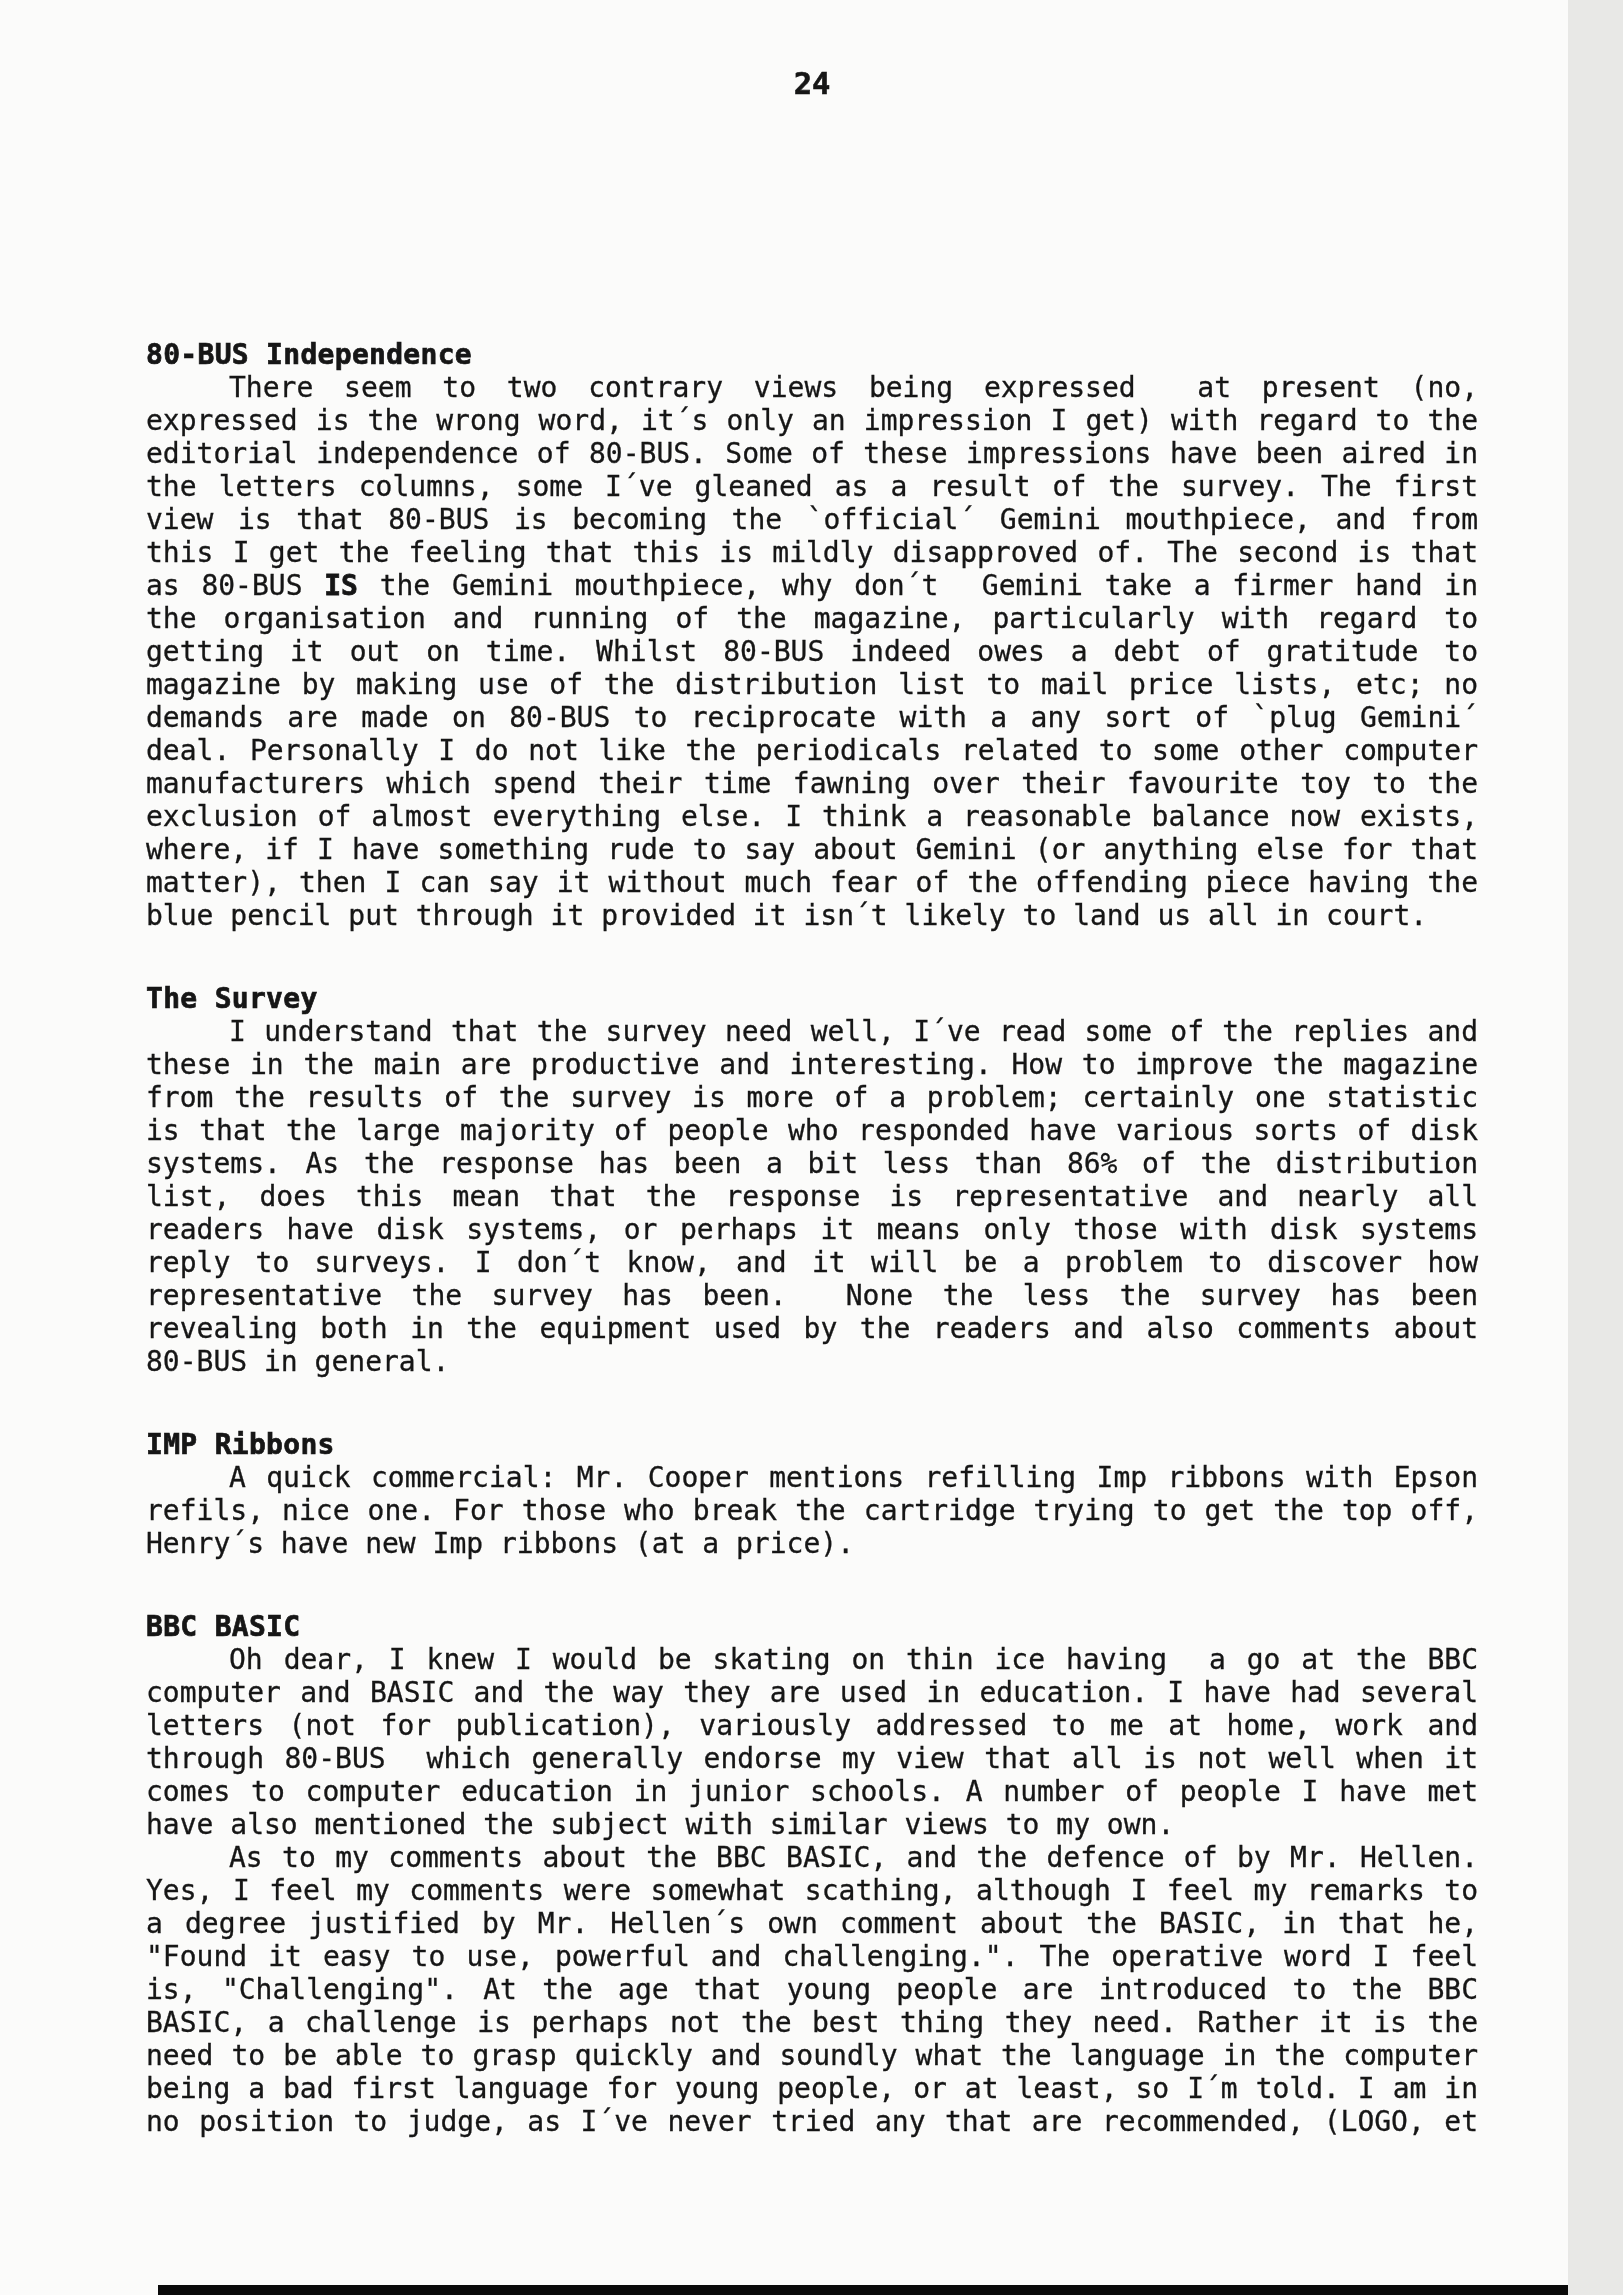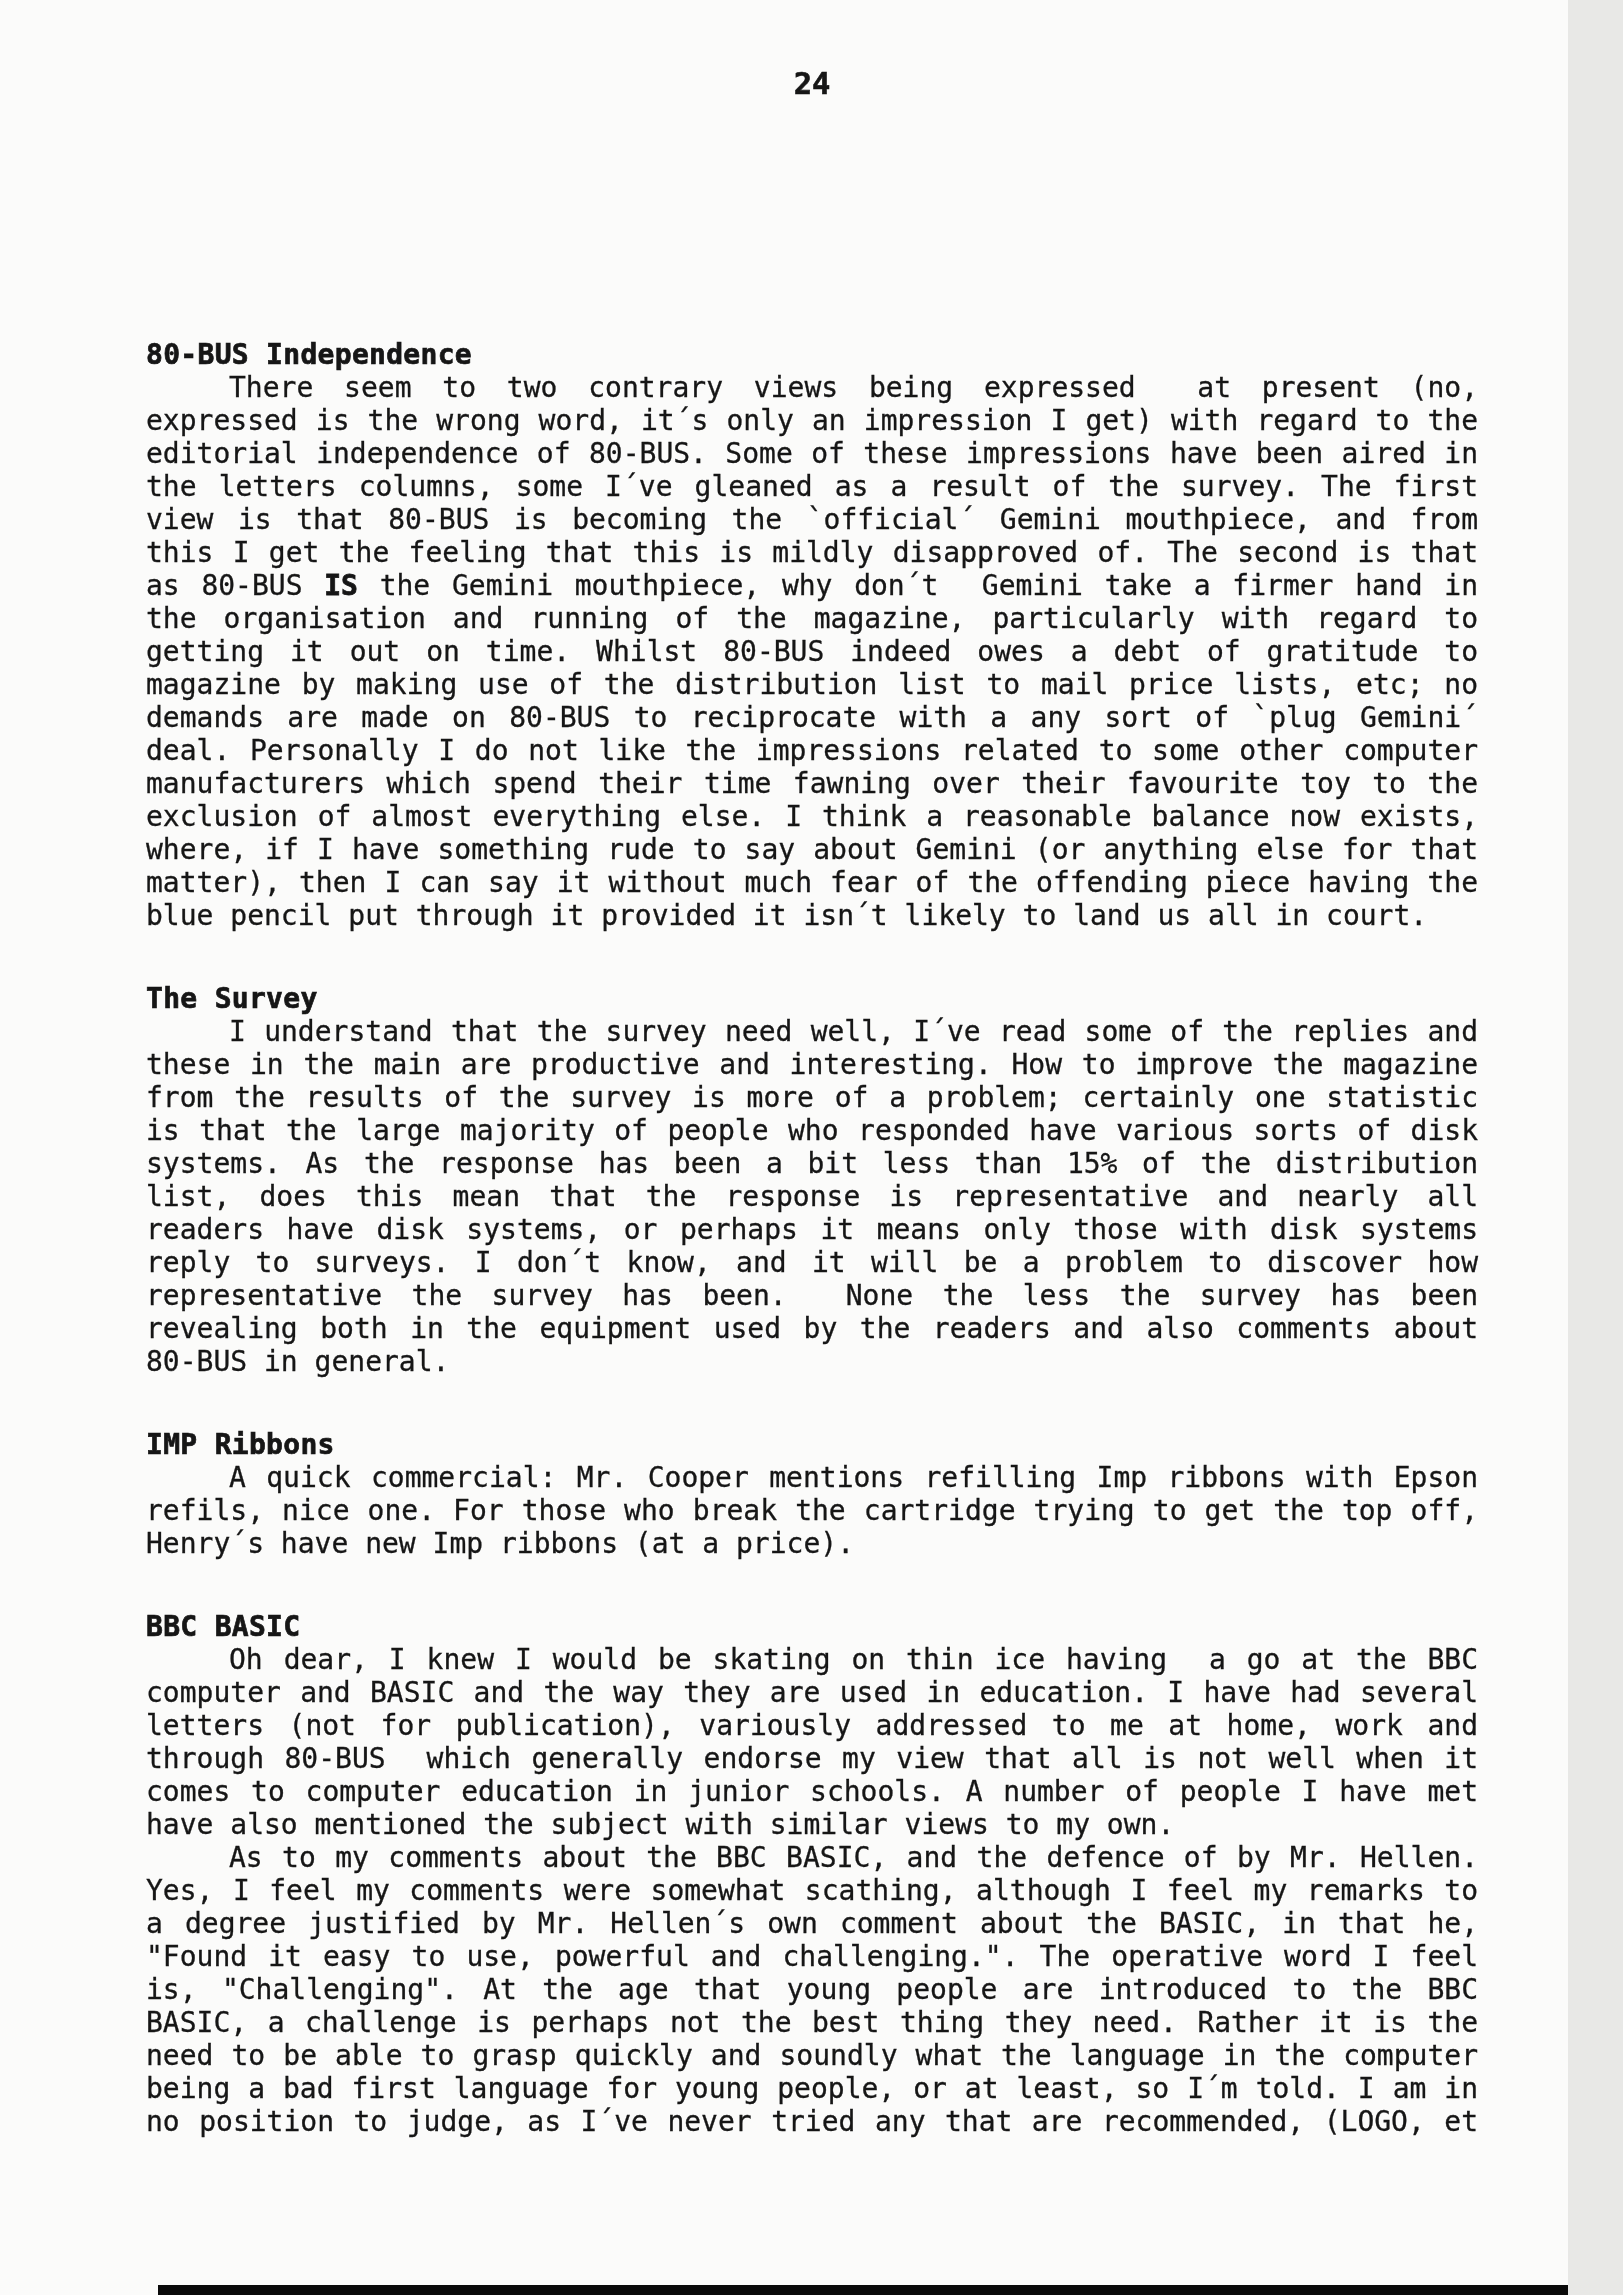--- a/index.html
+++ b/index.html
@@ -56,36 +56,36 @@
           <div class="line justify">expressed is the wrong word, it´s only an impression I get) with regard to the</div>
           <div class="line justify">editorial independence of 80-BUS. Some of these impressions have been aired in</div>
           <div class="line justify">the letters columns, some I´ve gleaned as a result of the survey. The first</div>
           <div class="line justify">view is that 80-BUS is becoming the `official´ Gemini mouthpiece, and from</div>
           <div class="line justify">this I get the feeling that this is mildly disapproved of. The second is that</div>
           <div class="line justify">as 80-BUS <b>IS</b> the Gemini mouthpiece, why don´t  Gemini take a firmer hand in</div>
           <div class="line justify">the organisation and running of the magazine, particularly with regard to</div>
           <div class="line justify">getting it out on time. Whilst 80-BUS indeed owes a debt of gratitude to</div>
           <div class="line justify">magazine by making use of the distribution list to mail price lists, etc; no</div>
           <div class="line justify">demands are made on 80-BUS to reciprocate with a any sort of `plug Gemini´</div>
-          <div class="line justify">deal. Personally I do not like the impressions related to some other computer</div>
+          <div class="line justify">deal. Personally I do not like the periodicals related to some other computer</div>
           <div class="line justify">manufacturers which spend their time fawning over their favourite toy to the</div>
           <div class="line justify">exclusion of almost everything else. I think a reasonable balance now exists,</div>
           <div class="line justify">where, if I have something rude to say about Gemini (or anything else for that</div>
           <div class="line justify">matter), then I can say it without much fear of the offending piece having the</div>
           <div class="line">blue pencil put through it provided it isn´t likely to land us all in court.</div>
         </div>
       </section>
       <section class="doc-section">
         <h2 class="sec-heading">The Survey</h2>
         <div class="paragraph">
           <div class="line indent justify">I understand that the survey need well, I´ve read some of the replies and</div>
           <div class="line justify">these in the main are productive and interesting. How to improve the magazine</div>
           <div class="line justify">from the results of the survey is more of a problem; certainly one statistic</div>
           <div class="line justify">is that the large majority of people who responded have various sorts of disk</div>
-          <div class="line justify">systems. As the response has been a bit less than 15% of the distribution</div>
+          <div class="line justify">systems. As the response has been a bit less than 86% of the distribution</div>
           <div class="line justify">list, does this mean that the response is representative and nearly all</div>
           <div class="line justify">readers have disk systems, or perhaps it means only those with disk systems</div>
           <div class="line justify">reply to surveys. I don´t know, and it will be a problem to discover how</div>
           <div class="line justify">representative the survey has been.  None the less the survey has been</div>
           <div class="line justify">revealing both in the equipment used by the readers and also comments about</div>
           <div class="line">80-BUS in general.</div>
         </div>
       </section>
       <section class="doc-section">
         <h2 class="sec-heading">IMP Ribbons</h2>

